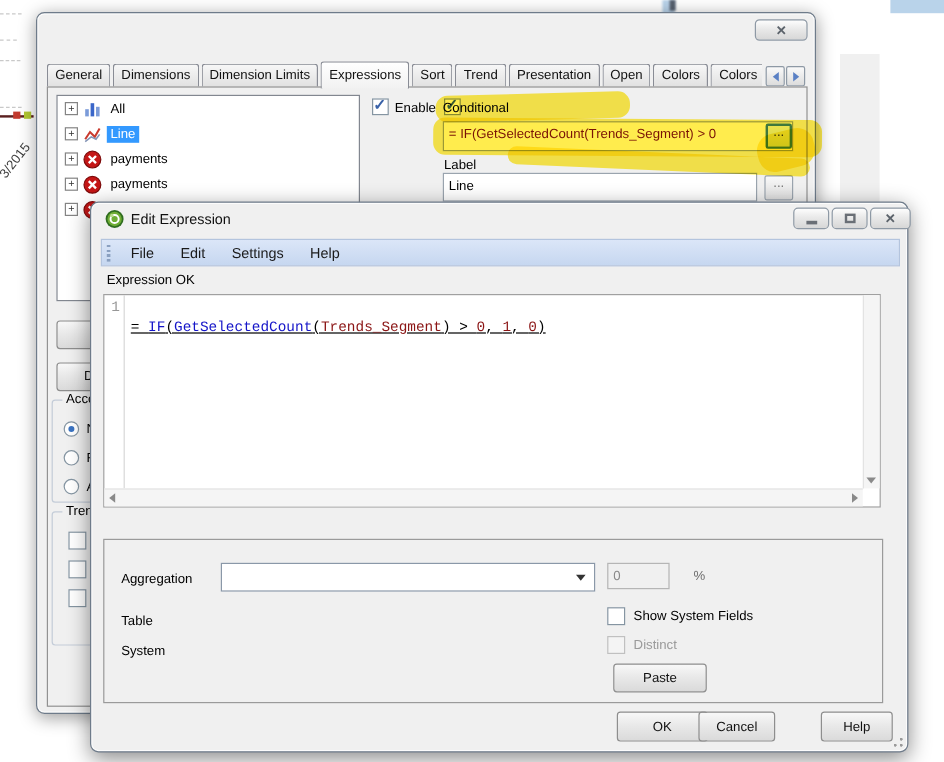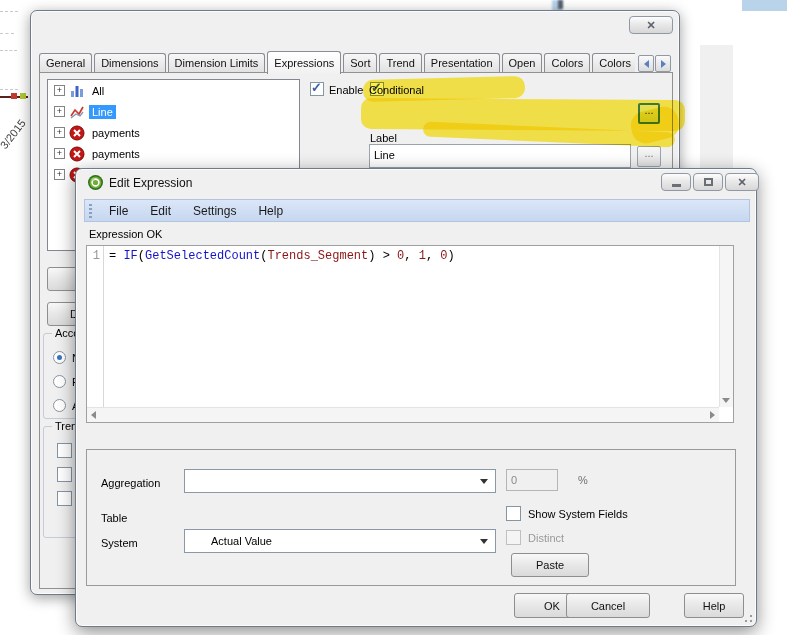--- a/index.html
+++ b/index.html
@@ -66,21 +66,21 @@
   .groupbox .legend { position:absolute; top:-7px; left:8px; background:#f0f0f0; padding:0 3px; white-space:nowrap; }
 
   
   .menubar { position:absolute; background:linear-gradient(#dbe6f8,#c6d7f0); border:1px solid #b3c4de;
     display:flex; align-items:center; font-size:12px; }
   .menu-grip { width:3px; height:14px; margin:0 6px 0 4px;
     background:repeating-linear-gradient(#8aa0c0 0 2px, transparent 2px 4px); }
   .menu-item { padding:3px 11px; color:#1a1a1a; }
   .editor { position:absolute; background:#fff; border:1px solid #a0a0a0; font-family:"Liberation Mono","DejaVu Sans Mono",monospace; font-size:12px; }
   .gutter { position:absolute; left:0; top:0; bottom:15px; width:17px; border-right:1px solid #d8d8d8; color:#979797; text-align:right; padding:3px 3px 0 0; }
-  .codeline { position:absolute; left:22px; top:3px; white-space:pre; }
+  .codeline { position:absolute; left:22px; top:20px; white-space:pre;text-decoration:underline; }
   .vscroll { position:absolute; right:0; top:0; bottom:15px; width:14px; background:#f5f5f5; border-left:1px solid #e3e3e3; }
   .hscroll { position:absolute; left:0; right:14px; bottom:0; height:15px; background:#f5f5f5; border-top:1px solid #e3e3e3; }
   .arr { position:absolute; width:0; height:0; }
   .arr.down { border-left:4px solid transparent; border-right:4px solid transparent; border-top:5px solid #8a8a8a; }
   .arr.left { border-top:4px solid transparent; border-bottom:4px solid transparent; border-right:5px solid #8a8a8a; }
   .arr.right{ border-top:4px solid transparent; border-bottom:4px solid transparent; border-left:5px solid #8a8a8a; }
 
   .combo { position:absolute; background:#fff; border:1px solid #8a98a8; display:flex; align-items:center; padding-left:6px; }
   .combo .caret { position:absolute; right:7px; top:9px; width:0; height:0;
     border-left:4px solid transparent; border-right:4px solid transparent; border-top:5px solid #333; }
@@ -192,20 +192,21 @@
   <div class="check on" style="left:279px;top:71px">
       <span class="mark">✓</span>
     </div>
   <div class="lbl" style="left:298px;top:73px">Enable</div>
 
   <div class="check on" style="left:339px;top:71px">
       <span class="mark">✓</span>
     </div>
   <div class="lbl" style="left:338px;top:73px">Conditional</div>
 
+  <div class="field" style="left:338px;top:90px;width:292px;height:25px;color:#7a1410">= IF(GetSelectedCount(Trends_Segment) &gt; 0</div>
   <div class="dots-btn focused" style="left:607px;top:92px;width:22px;height:21px">...</div>
 
   <div class="lbl" style="left:339px;top:121px">Label</div>
   <div class="field" style="left:338px;top:133px;width:262px;height:24px">Line</div>
   <div class="dots-btn" style="left:606px;top:135px;width:24px;height:21px;color:#777">...</div>
 
   <div class="btn" style="left:16px;top:256px;width:96px;height:24px"></div>
   <div class="btn" style="left:16px;top:291px;width:96px;height:24px;justify-content:flex-start;padding-left:22px">D</div>
 
   <div class="groupbox" style="left:12px;top:322px;width:140px;height:86px">
@@ -288,27 +289,23 @@
     <span class="caret"></span>
   </div>
   <input class="textbox" style="left: 430px; top: 300px; width: 52px; height: 22px;" disabled="" value="0">
   <div class="lbl" style="left:502px;top:305px;color:#6f6f6f">%</div>
 
   <div class="lbl" style="left:25px;top:343px">Table</div>
   <div class="check" style="left:430px;top:337px;width:15px;height:15px"></div>
   <div class="lbl" style="left:452px;top:339px">Show System Fields</div>
 
   <div class="lbl" style="left:25px;top:368px">System</div>
-  <div class="combo" style="left:108px;top:360px;width:312px;height:24px;padding-left:26px">
-    <span>Actual Value</span>
-    <span class="caret"></span>
-  </div>
   <div class="check disabled" style="left:430px;top:361px;width:15px;height:15px"></div>
   <div class="lbl" style="left:452px;top:363px;color:#9a9a9a">Distinct</div>
 
   <div class="btn" style="left:435px;top:384px;width:78px;height:24px">Paste</div>
 
   <div class="btn" style="left:438px;top:424px;width:76px;height:25px">OK</div>
-  <div class="btn" style="left:490px;top:424px;width:84px;height:25px">Cancel</div>
+  <div class="btn" style="left:506px;top:424px;width:64px;height:25px">Cancel</div>
   <div class="btn" style="left:608px;top:424px;width:60px;height:25px">Help</div>
 
   <div class="grip"></div>
 </div>
 
 </body></html>

